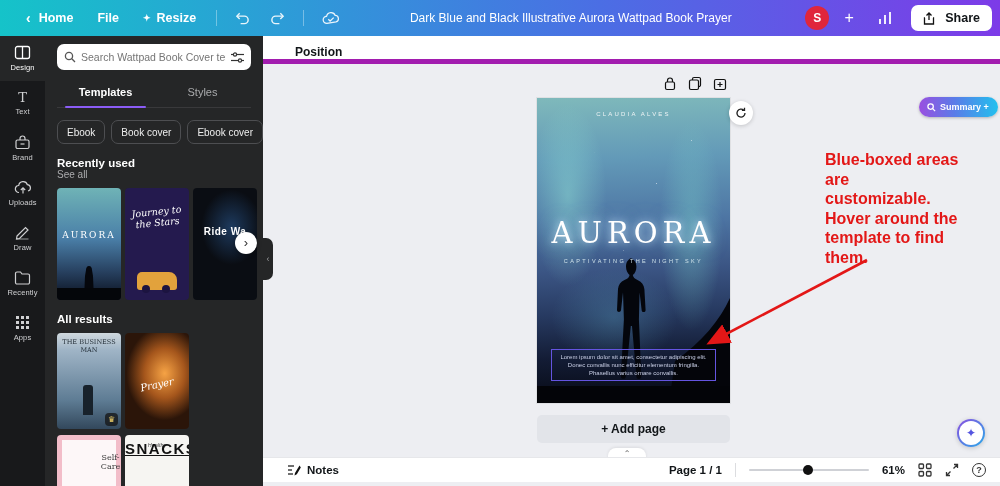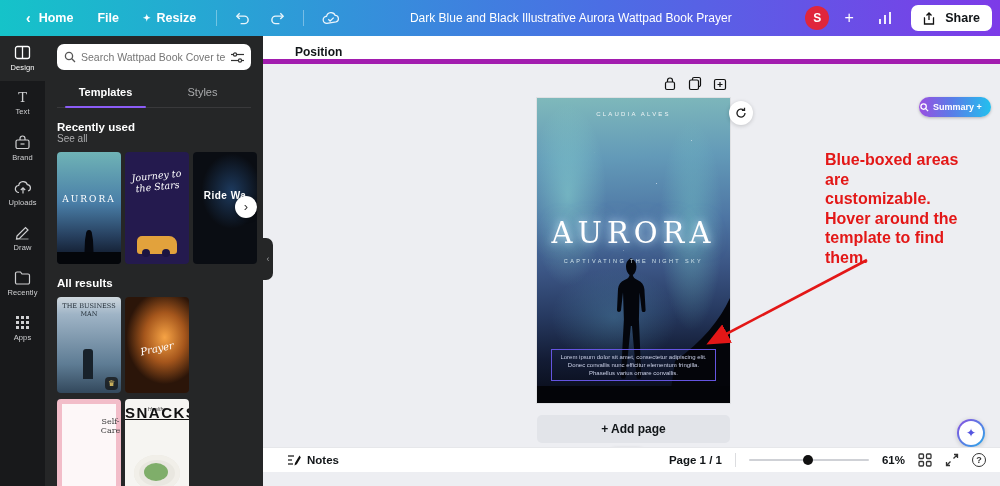--- a/index.html
+++ b/index.html
@@ -88,21 +88,21 @@
   .cov-title { top:118px; font-family:"DejaVu Serif",serif; font-size:29px; letter-spacing:5px; font-weight:400;
     color:#fff; text-shadow:0 0 8px rgba(210,240,255,.9),0 0 18px rgba(160,220,255,.55); }
   .cov-sub { top:160px; font-size:5.5px; letter-spacing:2.4px; color:#cfe2ea; }
   .cov-art { position:absolute; left:0; bottom:0; width:100%; height:100%; }
   .cov-body { position:absolute; left:7%; bottom:22px; width:86%; border:1px solid #6454e0; padding:3px 2px;
     text-align:center; color:#c9cfe6; font-size:6px; line-height:8px; }
 
   .rotate-btn { position:absolute; left:466px; top:37px; width:24px; height:24px; border-radius:50%; background:#fff;
     box-shadow:0 1px 4px rgba(0,0,0,.18); display:flex; align-items:center; justify-content:center; cursor:pointer; }
 
-  .summary-pill { position:absolute; left:656px; top:33px; height:20px; padding:0 9px 0 1px; border-radius:10px;
+  .summary-pill { position:absolute; left:656px; top:33px; height:20px; padding:0 9px 0 8px; border-radius:10px;
     background:linear-gradient(90deg,#9a4fe0 0%,#5a7ce8 45%,#22c0ee 100%);
     color:#fff; font-size:9px; font-weight:700; display:flex; align-items:center; gap:4px; cursor:pointer;
     box-shadow:0 1px 3px rgba(0,0,0,.25); }
 
   .annotation { position:absolute; left:562px; top:86px; width:134px; color:#e31717; font-size:16px; line-height:19.5px;
     font-weight:700; }
   .anno-arrow { position:absolute; left:0; top:0; width:737px; height:397px; pointer-events:none; }
 
   .add-page { position:absolute; left:274px; top:351px; width:193px; height:28px; background:#e2e4e9; border:none;
     border-radius:5px; font-size:12px; font-weight:600; color:#111518; cursor:pointer; font-family:"Liberation Sans",sans-serif; }
@@ -110,21 +110,21 @@
   .collapse-up { position:absolute; left:345px; bottom:0; width:38px; height:13px; background:#fff; border-radius:8px 8px 0 0;
     box-shadow:0 -1px 3px rgba(0,0,0,.08); display:flex; align-items:center; justify-content:center; cursor:pointer; }
   .collapse-up span { font-size:8px; color:#555; transform:translateY(-1px); }
 
   .assistant-btn { position:absolute; right:15px; bottom:14px; width:28px; height:28px; border-radius:50%;
     background:linear-gradient(135deg,#8a4fe0,#2aa9e8); padding:2px; cursor:pointer; box-shadow:0 1px 5px rgba(0,0,0,.18); }
   .assistant-inner { width:24px; height:24px; border-radius:50%; background:#fff; display:flex; align-items:center; justify-content:center;
     color:#5454e0; font-size:12px; }
 
   
-  .statusbar { position:absolute; left:0; bottom:14px; width:737px; height:25px; background:#fff; border-top:1px solid #e6e7ea;
+  .statusbar { position:absolute; left:0; bottom:4px; width:737px; height:25px; background:#fff; border-top:1px solid #e6e7ea;
     display:flex; align-items:center; font-size:11.5px; color:#111518; z-index:11; }
   .notes { display:flex; align-items:center; gap:6px; padding-left:24px; font-weight:600; cursor:pointer; }
   .sb-right { margin-left:auto; display:flex; align-items:center; gap:13px; padding-right:14px; }
   .page-label { font-weight:600; }
   .v-div { width:1px; height:14px; background:#dcdde0; }
   .slider { width:120px; height:14px; position:relative; cursor:pointer; }
   .slider .track { position:absolute; left:0; right:0; top:6px; height:2px; background:#cfd1d6; border-radius:1px; }
   .slider .knob { position:absolute; left:45%; top:2px; width:10px; height:10px; border-radius:50%; background:#111; }
   .zoom-label { font-weight:600; }
   .sb-icon { cursor:pointer; display:flex; align-items:center; }
@@ -286,20 +286,26 @@
           <circle cx="9" cy="8.5" r="1.6"></circle>
       </g>
     </svg>
   </div>
 
   <div class="tabs">
     <div class="tab active">Templates</div>
     <div class="tab">Styles</div>
   </div>
 
+  <div class="chips">
+    <div class="chip">Ebook</div>
+    <div class="chip">Book cover</div>
+    <div class="chip">Ebook cover</div>
+
+  </div>
 
   <div class="sec-head">
     <span class="sec-title">Recently used</span>
     <span class="see-all">See all</span>
   </div>
 
   <div class="thumb-row">
     <div class="thumb t-lg th-aurora">
       <div class="mini-title">AURORA</div>
       <svg class="cov-art" viewBox="0 0 64 112" preserveAspectRatio="none">

